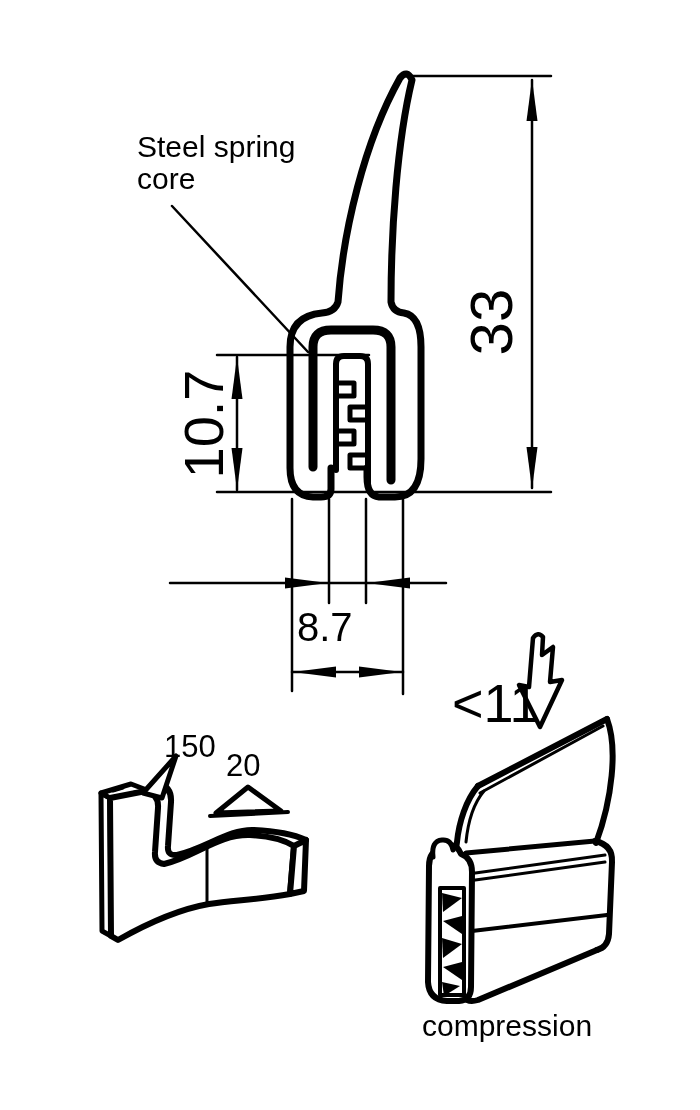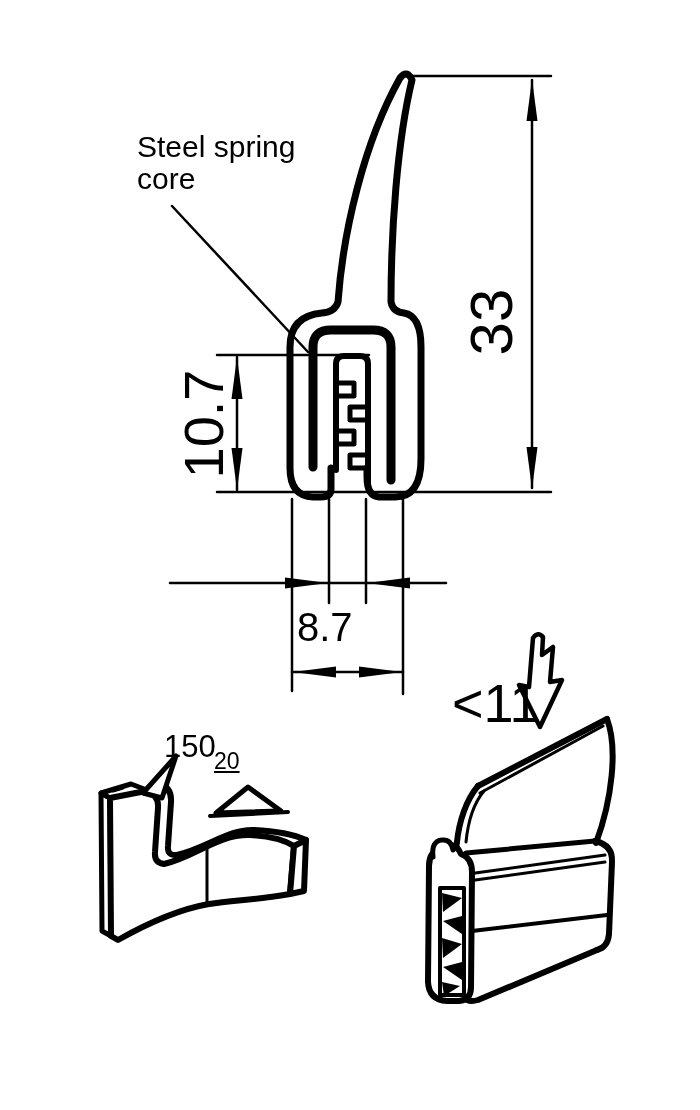--- a/index.html
+++ b/index.html
@@ -7,21 +7,21 @@
           font-family:"Liberation Sans", sans-serif;color:#000;}
   #lineart{position:absolute;left:0;top:0;}
   .lbl{position:absolute;color:#000;white-space:pre-line;}
   .lbl-core{left:137px;top:131px;width:190px;font-size:30px;line-height:1.08;white-space:normal;}
   .dim{font-family:"Liberation Sans", sans-serif;white-space:nowrap;line-height:1;}
   .dim-33{left:492px;top:322px;font-size:60px;transform:translate(-50%,-50%) rotate(-90deg);}
   .dim-107{left:204px;top:424px;font-size:56px;transform:translate(-50%,-50%) rotate(-90deg);}
   .dim-13{left:166px;top:518px;font-size:60px;}
   .dim-87{left:297px;top:607px;font-size:40px;}
   .lbl-150{left:164px;top:729px;font-size:31px;}
-  .lbl-20{left:214px;top:748px;font-size:23px;text-decoration:underline;}
+  .lbl-20{left:226px;top:748px;font-size:31px;}
   .lbl-lt11{left:452px;top:676px;font-size:54px;}
   .lbl-compression{left:422px;top:1009px;font-size:30px;}
 </style>
 </head>
 <body>
 
 <div id="canvas">
 
   <svg id="lineart" width="700" height="1110" viewBox="0 0 700 1110">
 
@@ -139,13 +139,14 @@
 
 
   <div class="lbl dim dim-87">8.7</div>
 
   <div class="lbl lbl-150">150</div>
 
   <div class="lbl lbl-20">20</div>
 
   <div class="lbl dim lbl-lt11">&lt;11</div>
 
+  <div class="lbl lbl-compression">compression</div>
 </div>
 
 </body></html>

